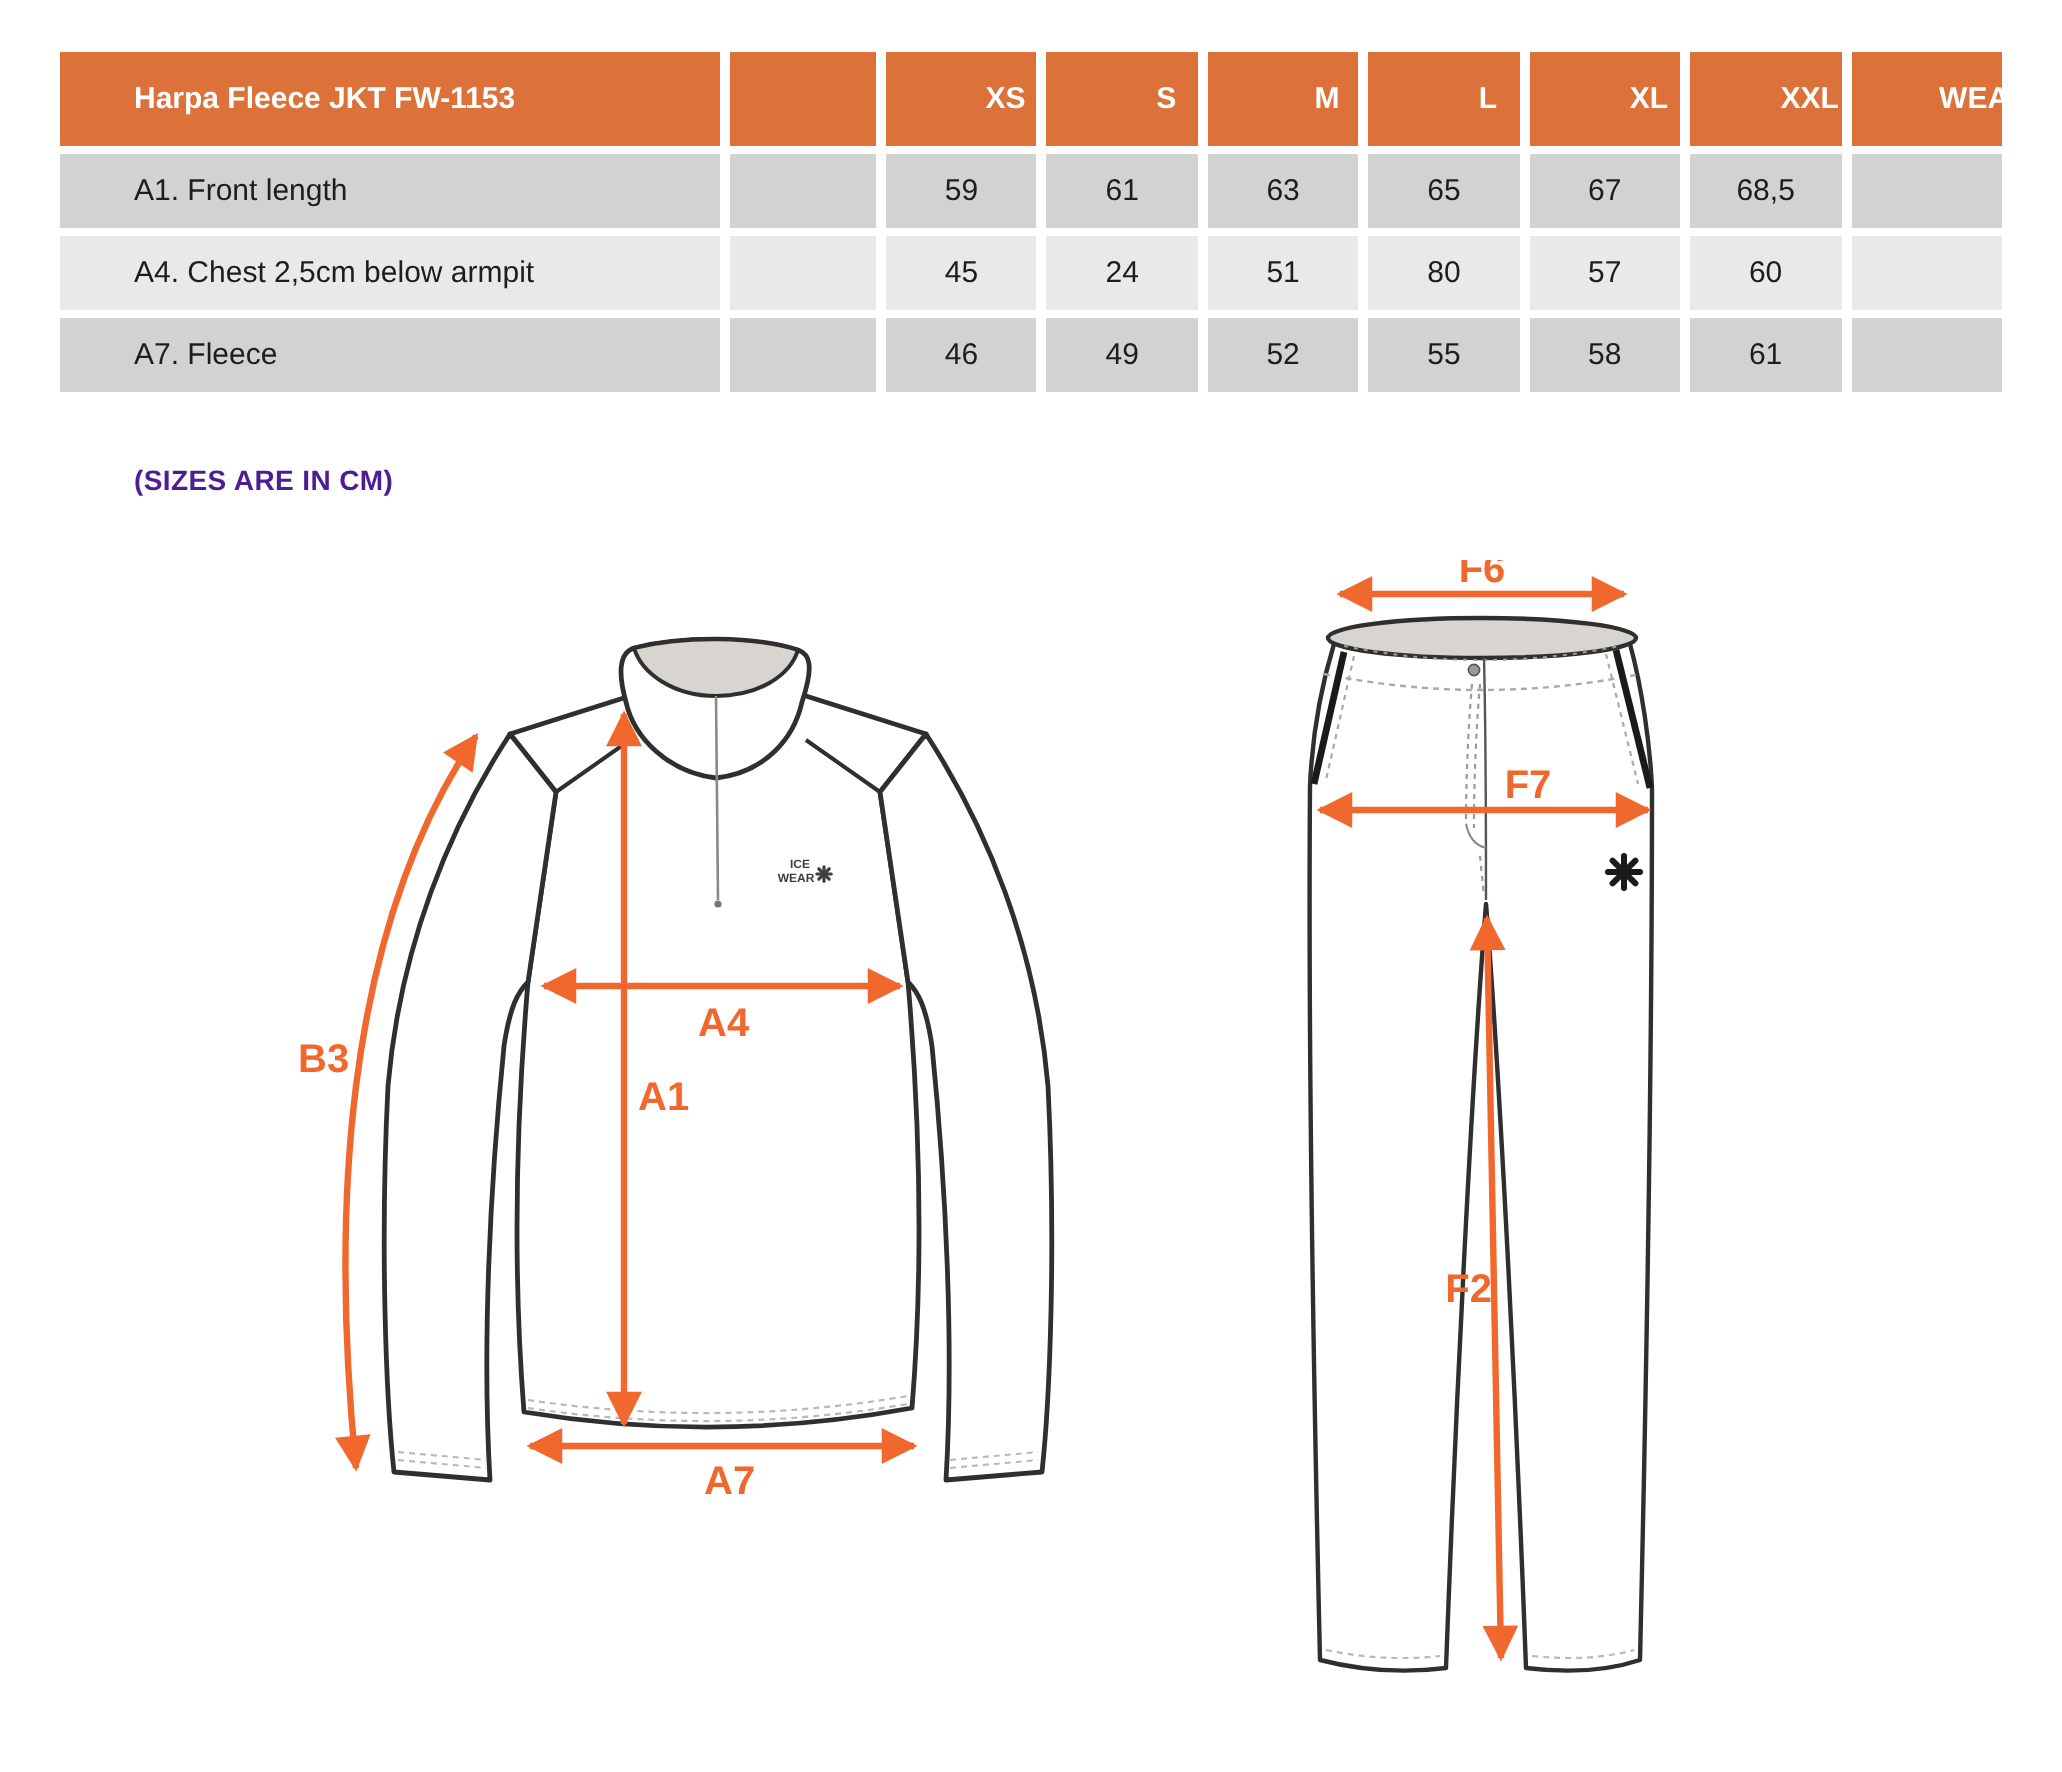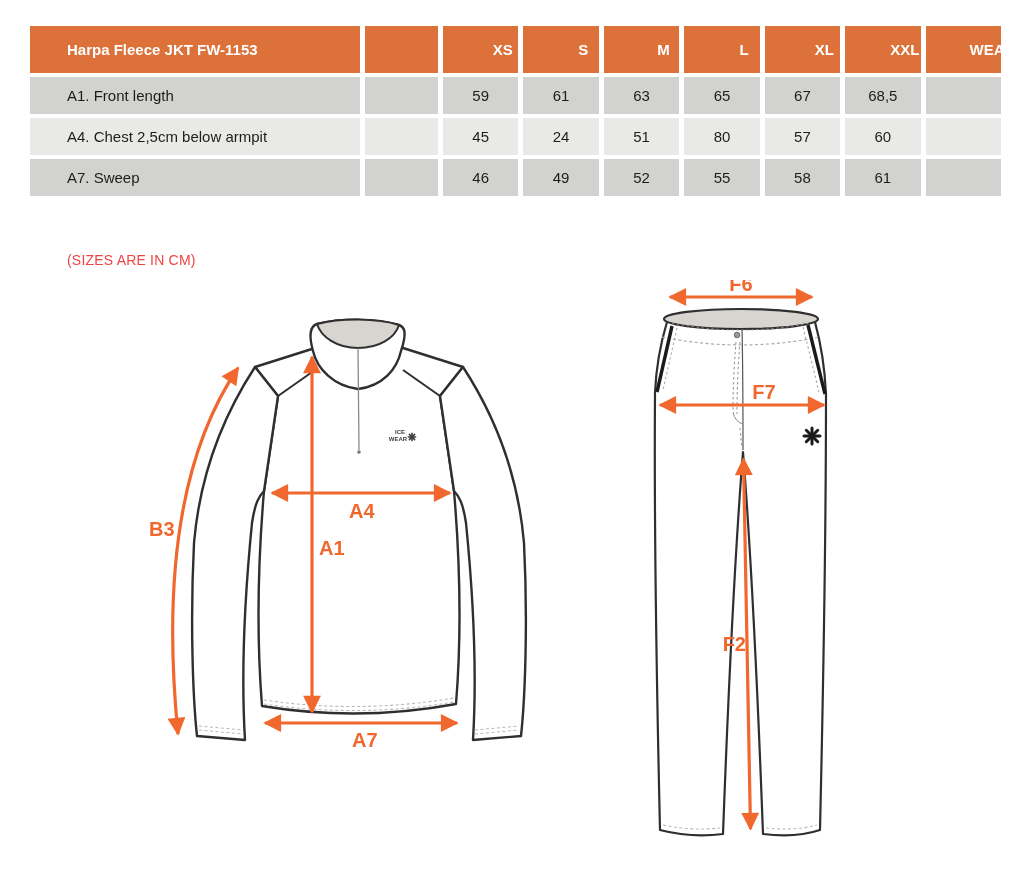--- a/index.html
+++ b/index.html
@@ -19,22 +19,22 @@
   .size-table thead th{
     background:#DC713A;color:#ffffff;height:47px;font-weight:bold;padding-left:44px;
   }
   .size-table thead th.t-title{text-align:left;padding-left:37px;font-size:15px;margin-top:12px;}
   .size-table tbody td{height:37px;background:#E9E9E7;}
   .size-table tbody tr.dark td{background:#D2D2D0;}
   .size-table tbody td.rowlabel{text-align:left;padding-left:37px;}
 
   
   .note{
-    position:absolute;left:67px;top:252px;
-    color:#ef4444;font-size:14px;font-weight:normal;letter-spacing:.2px;
+    position:absolute;left:67px;top:232px;
+    color:#4c1d95;font-size:14px;font-weight:bold;letter-spacing:.2px;
   }
 
   
   svg text{font-family:"Liberation Sans",sans-serif;}
   .diagram{position:absolute;}
   #jacket-svg{left:145px;top:293px;}
   #pants-svg{left:640px;top:280px;}
 </style>
 </head>
 <body>
@@ -81,21 +81,21 @@
       <td></td>
       <td>45</td>
       <td>24</td>
       <td>51</td>
       <td>80</td>
       <td>57</td>
       <td>60</td>
       <td></td>
     </tr>
     <tr class="dark">
-      <td class="rowlabel">A7. Sweep</td>
+      <td class="rowlabel">A7. Fleece</td>
       <td></td>
       <td>46</td>
       <td>49</td>
       <td>52</td>
       <td>55</td>
       <td>58</td>
       <td>61</td>
       <td></td>
     </tr>
   </tbody>

